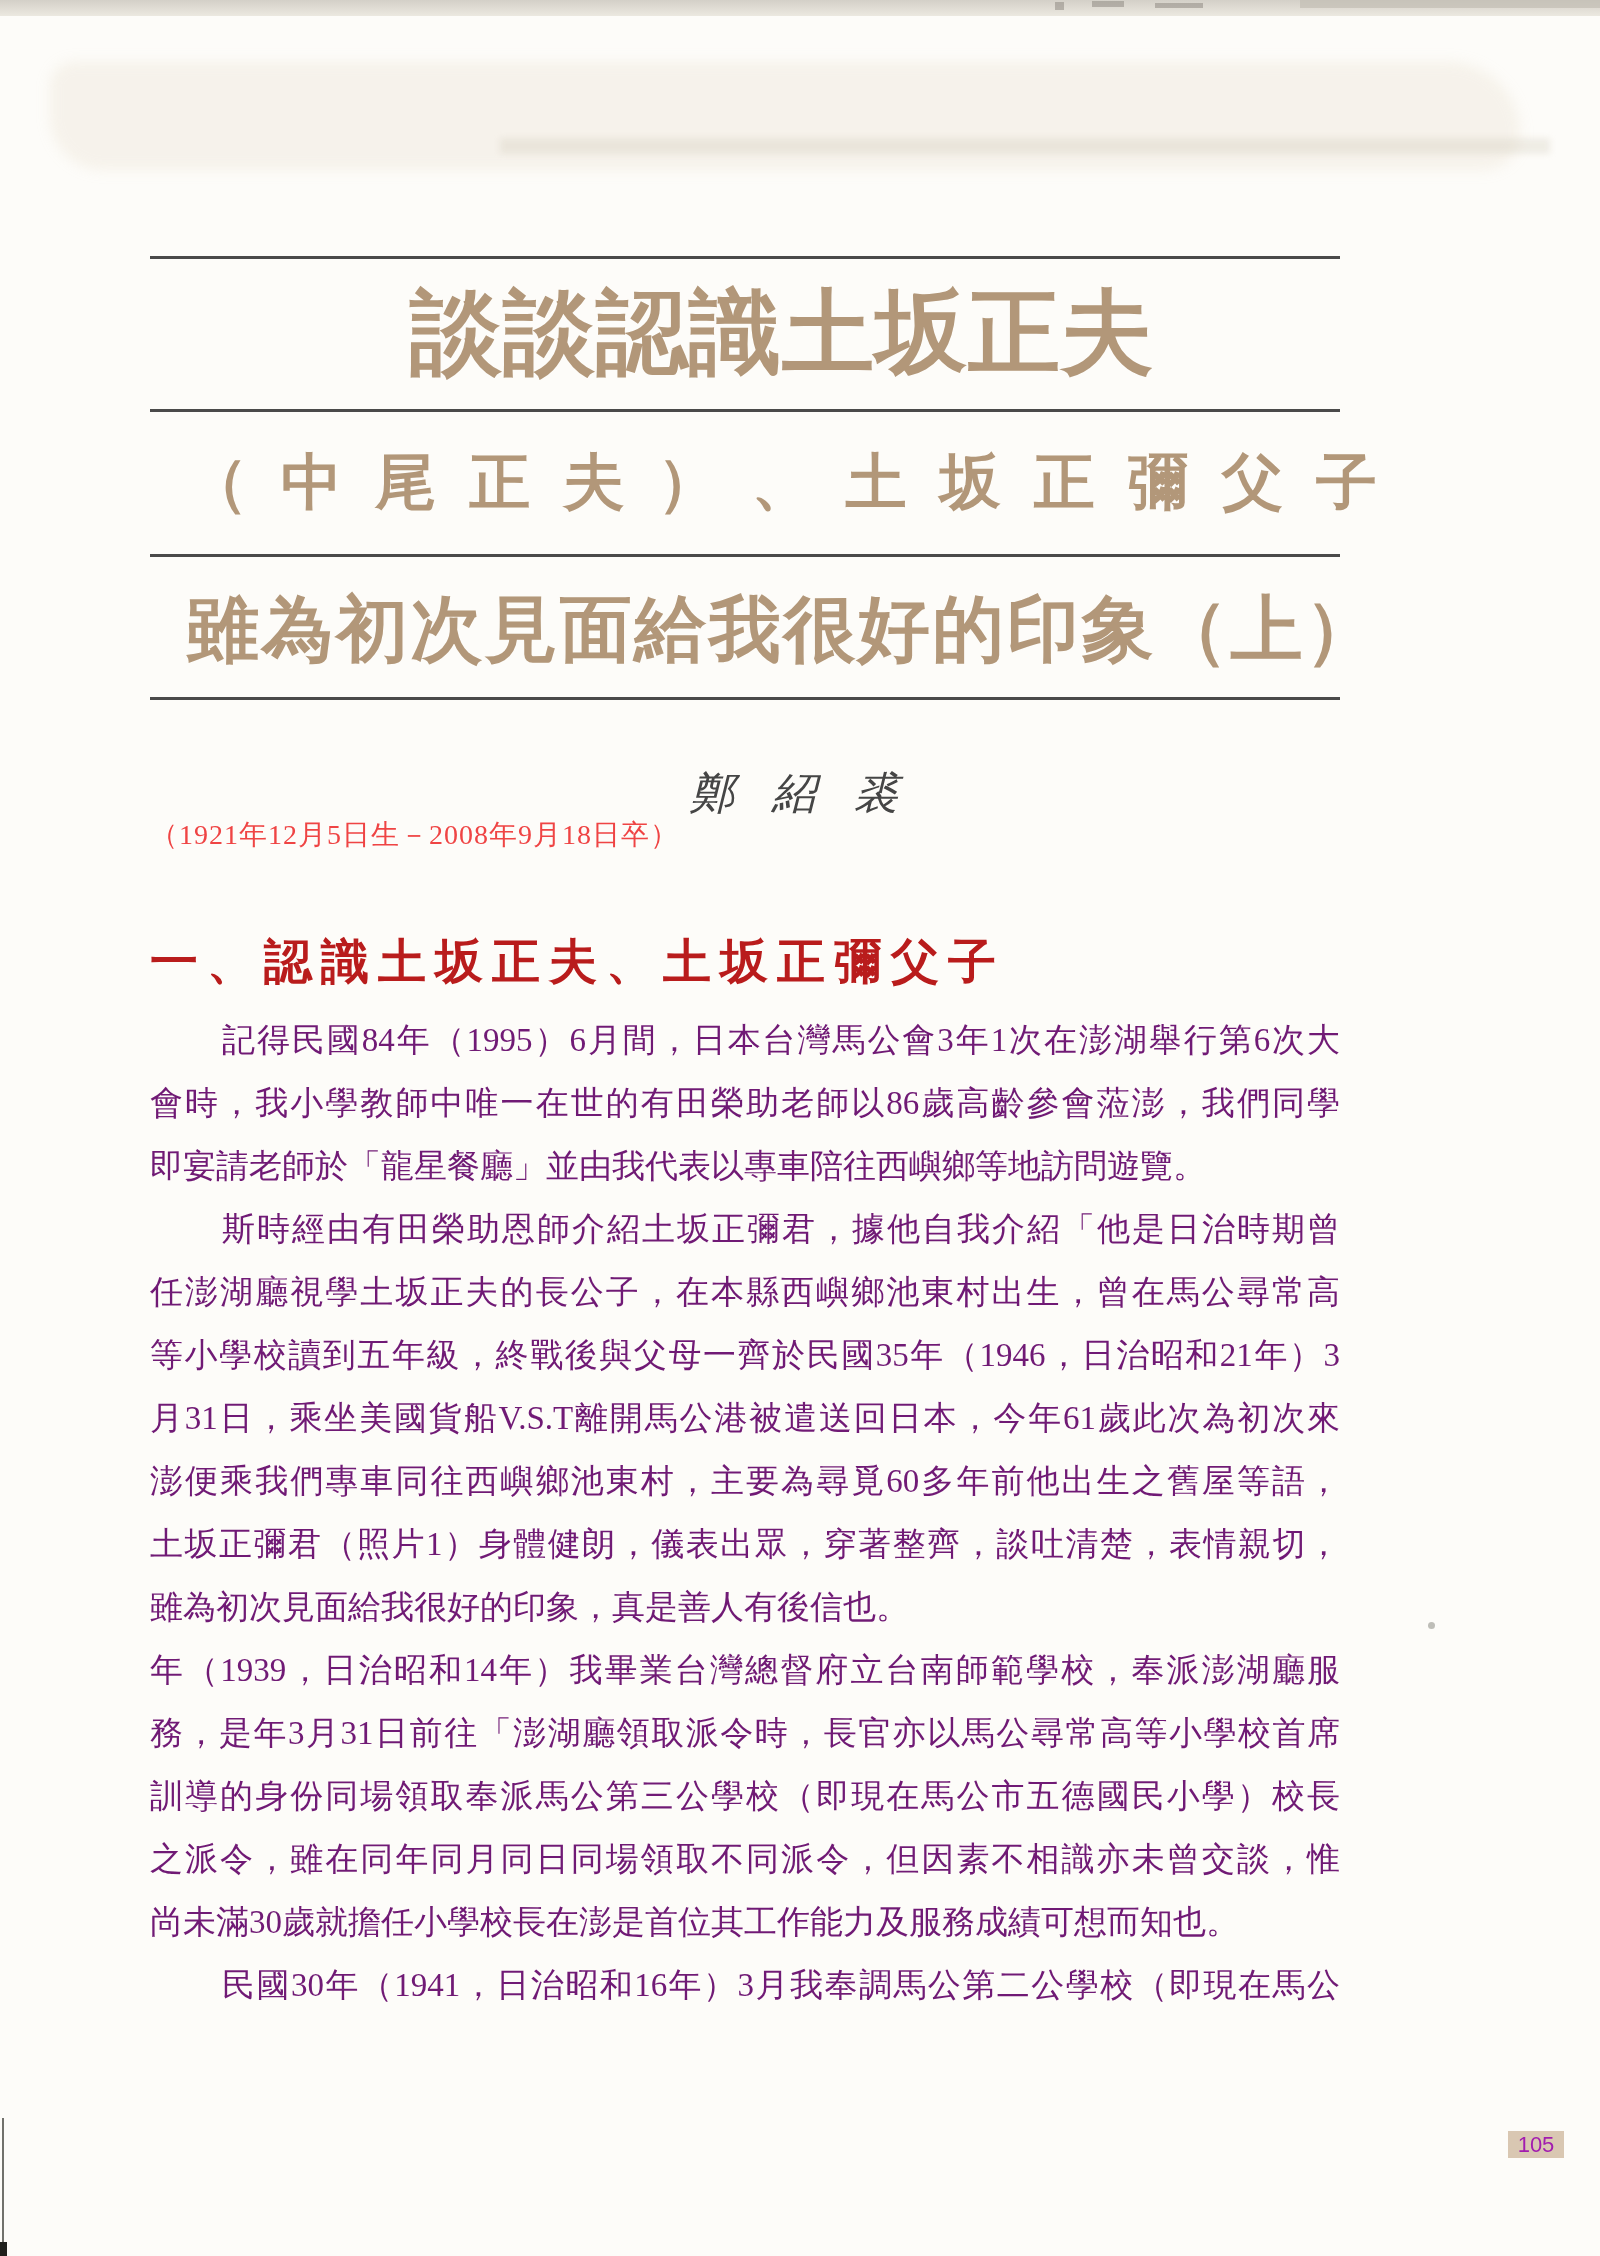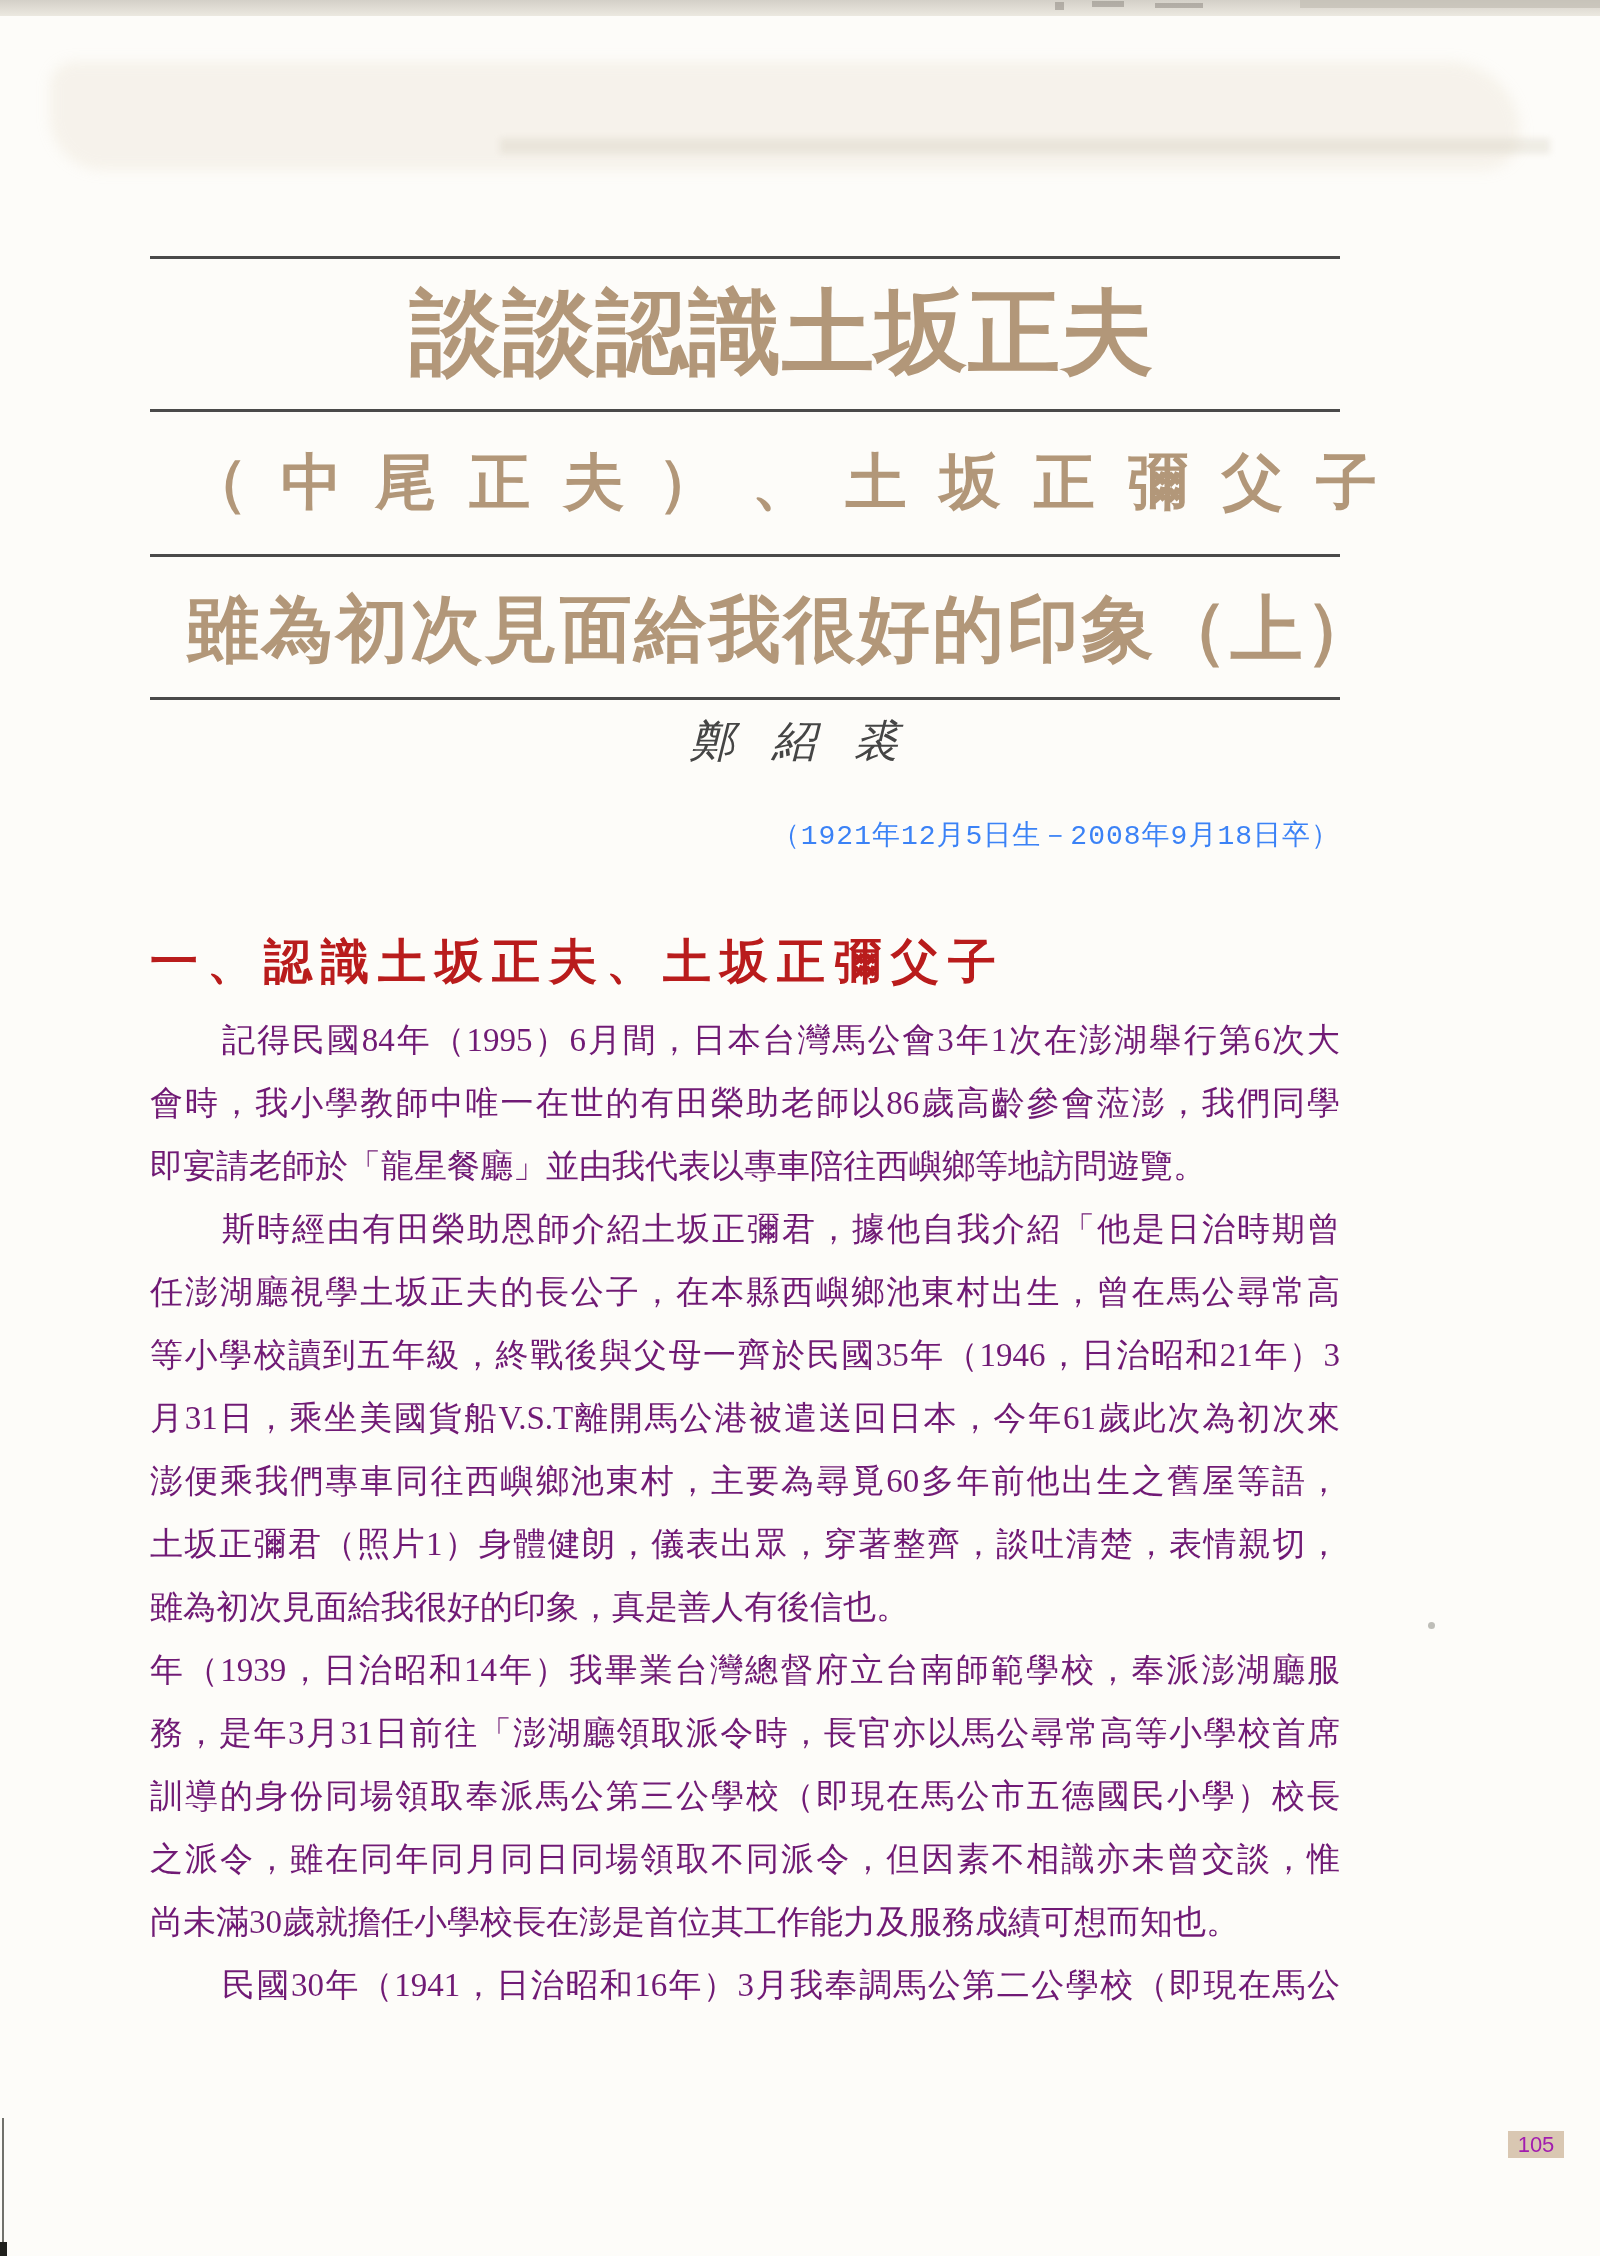--- a/index.html
+++ b/index.html
@@ -26,24 +26,24 @@
   .stray-dot{position:absolute;left:1428px;top:1622px;width:7px;height:7px;border-radius:50%;background:#8a8a84;opacity:.55;}
 
   
   .rule{position:absolute;left:150px;width:1190px;height:3px;background:#4a4a4a;}
   .title-line{position:absolute;left:150px;width:1190px;color:#b29779;
     font-family:"Liberation Serif","DejaVu Serif",serif;font-weight:600;margin-left:37px;}
   .t1{top:270px;line-height:126px;font-size:92px;text-align:center;letter-spacing:1px;}
   .t2{top:424px;line-height:118px;font-size:61px;text-align:justify;text-align-last:justify;}
   .t3{top:576px;line-height:108px;font-size:72px;text-align:justify;text-align-last:justify;}
 
-  .author{position:absolute;left:690px;top:712px;font-size:44px;letter-spacing:38px;
+  .author{position:absolute;left:690px;top:764px;font-size:44px;letter-spacing:38px;
     color:#454545;font-style:italic;white-space:nowrap;}
-  .dates{position:absolute;left:150px;top:816px;width:1190px;text-align:right;
-    font-family:Liberation Mono, monospace;font-size:28px;color:#3b82f6;letter-spacing:1px;}
+  .dates{position:absolute;left:150px;top:816px;width:1190px;text-align:left;
+    font-family:Liberation Serif, serif;font-size:28px;color:#ef4444;letter-spacing:1px;}
 
   .heading{position:absolute;left:150px;top:934px;width:1300px;line-height:56px;
     font-family:"Liberation Sans","DejaVu Sans",sans-serif;font-weight:bold;
     font-size:48px;color:#b91c1c;letter-spacing:9px;white-space:nowrap;}
 
   .body-text{position:absolute;left:150px;top:1009px;width:1190px;}
   .bline{height:63px;line-height:63px;font-size:33px;color:#701a75;white-space:normal;font-family:Liberation Serif, serif;}
   .bline.ind{padding-left:72px;}
   .bline.just{text-align:justify;text-align-last:justify;}
 

